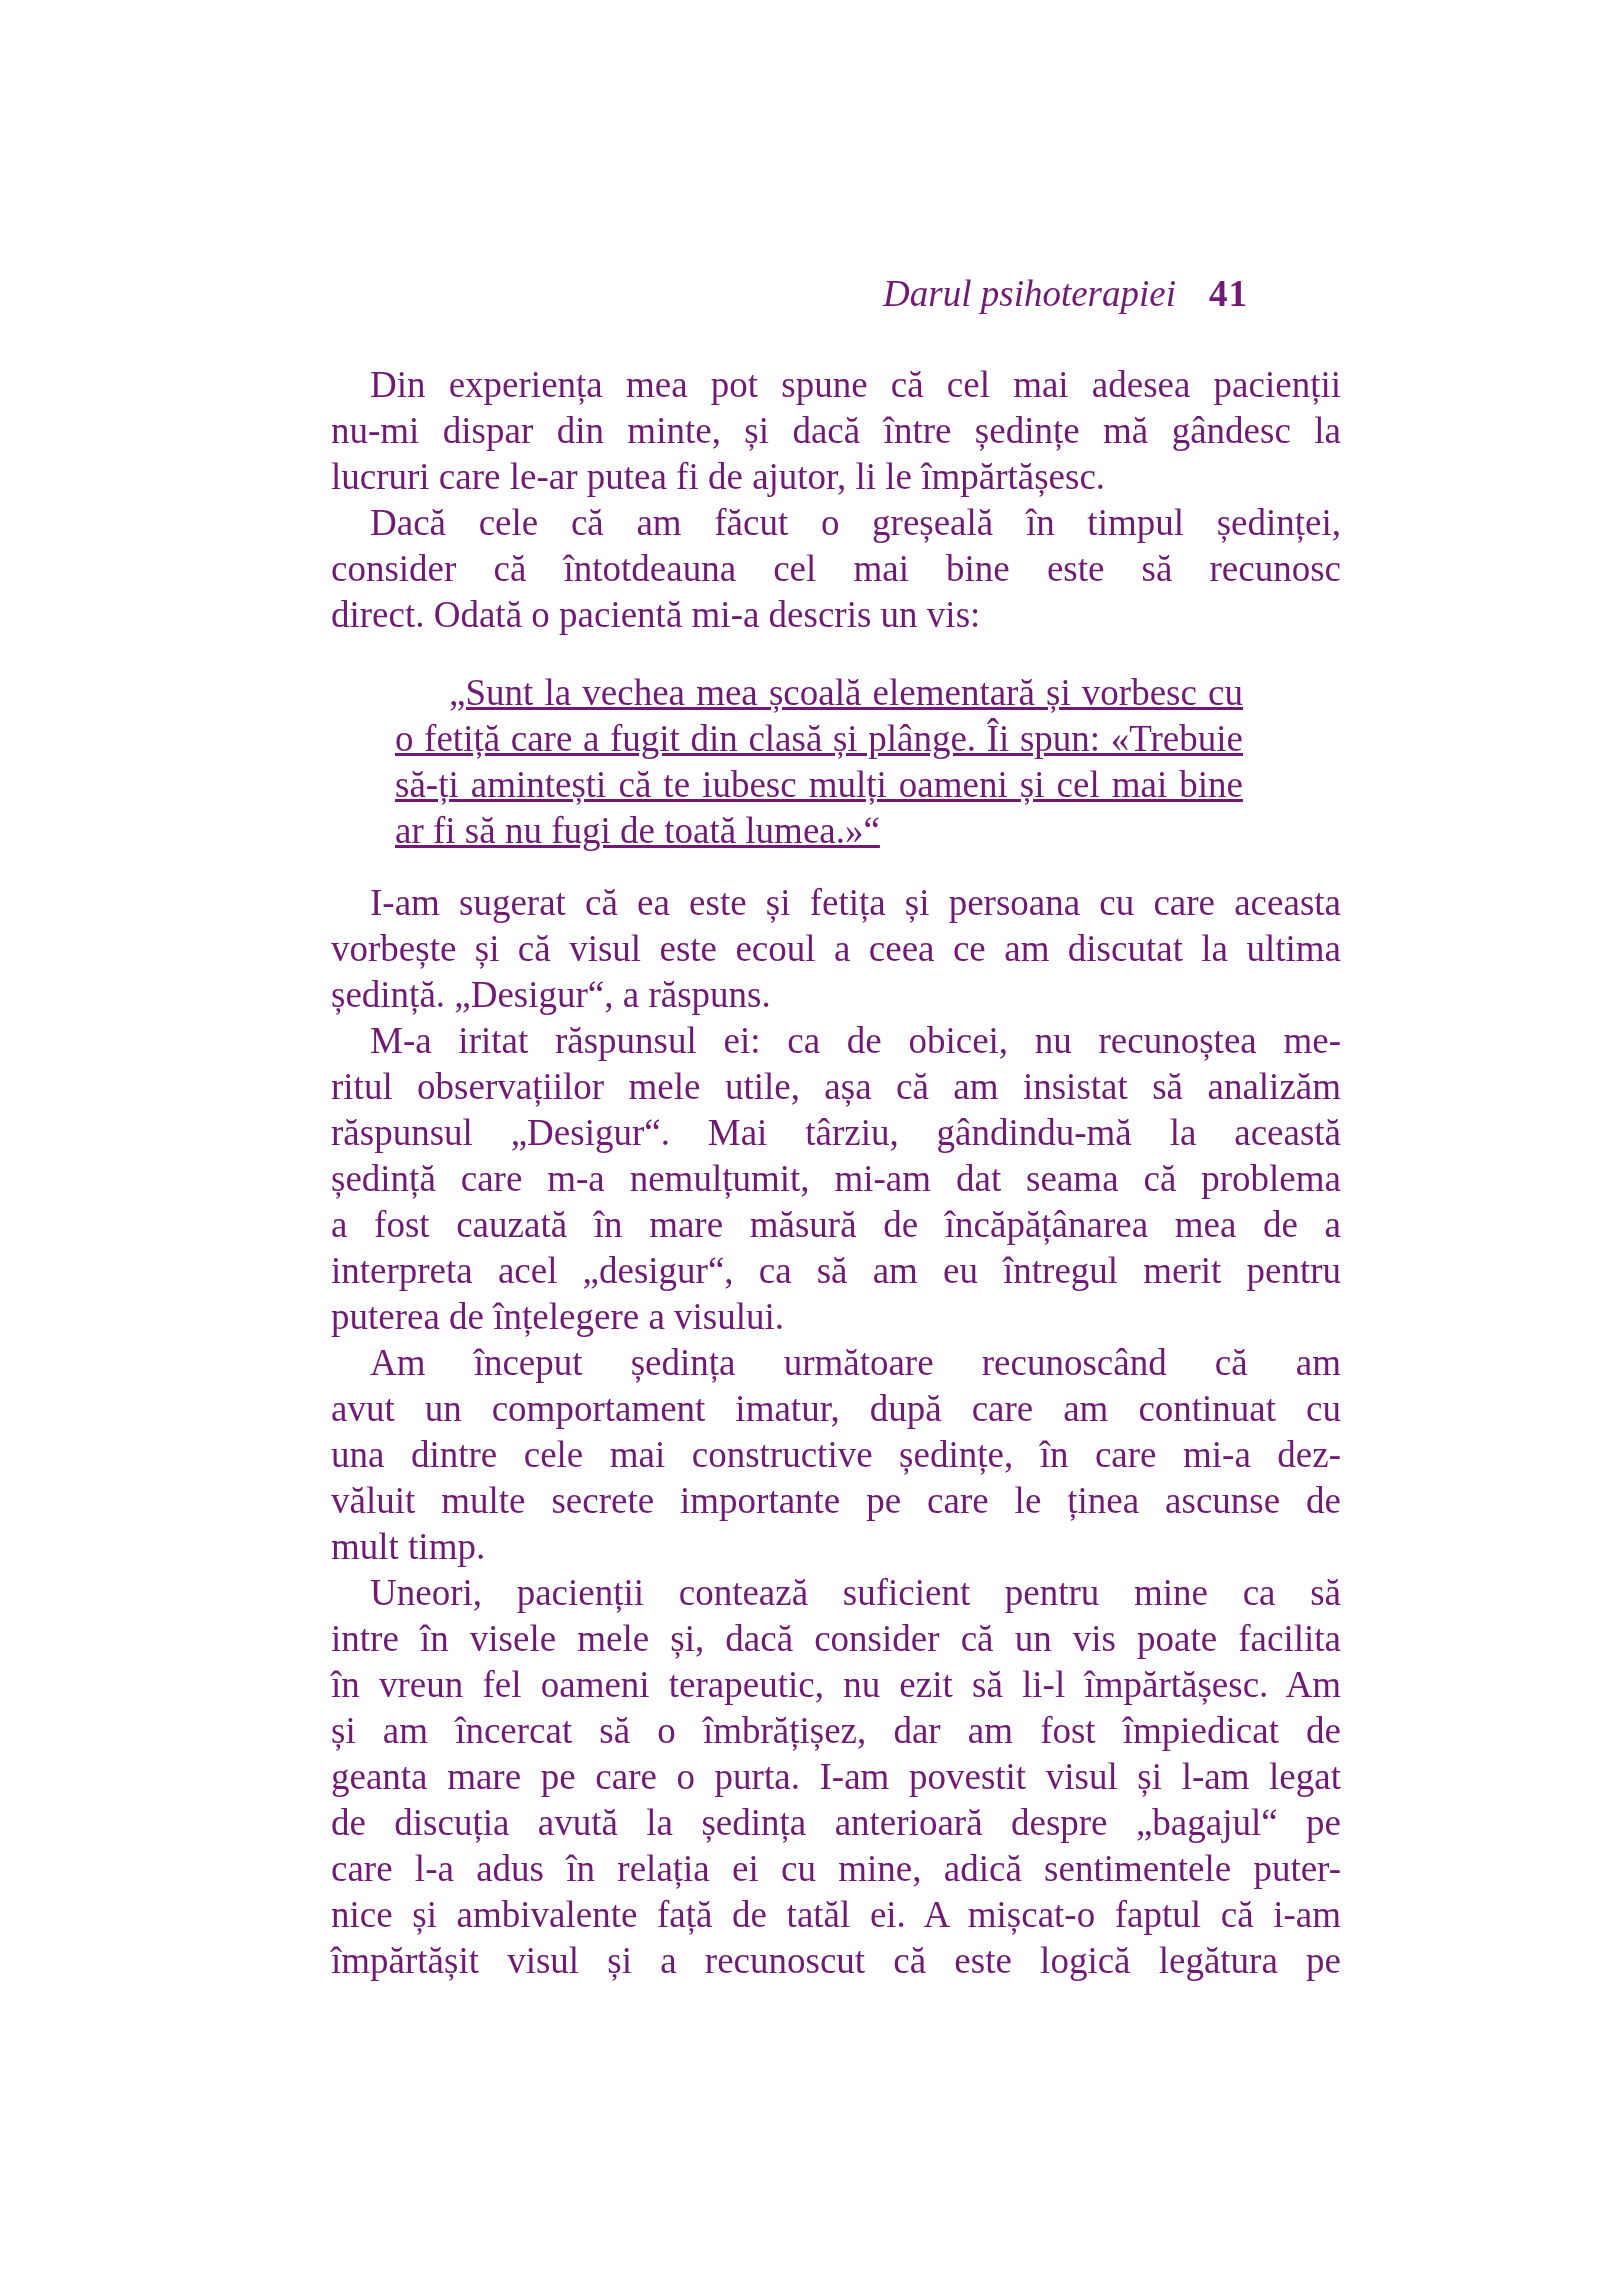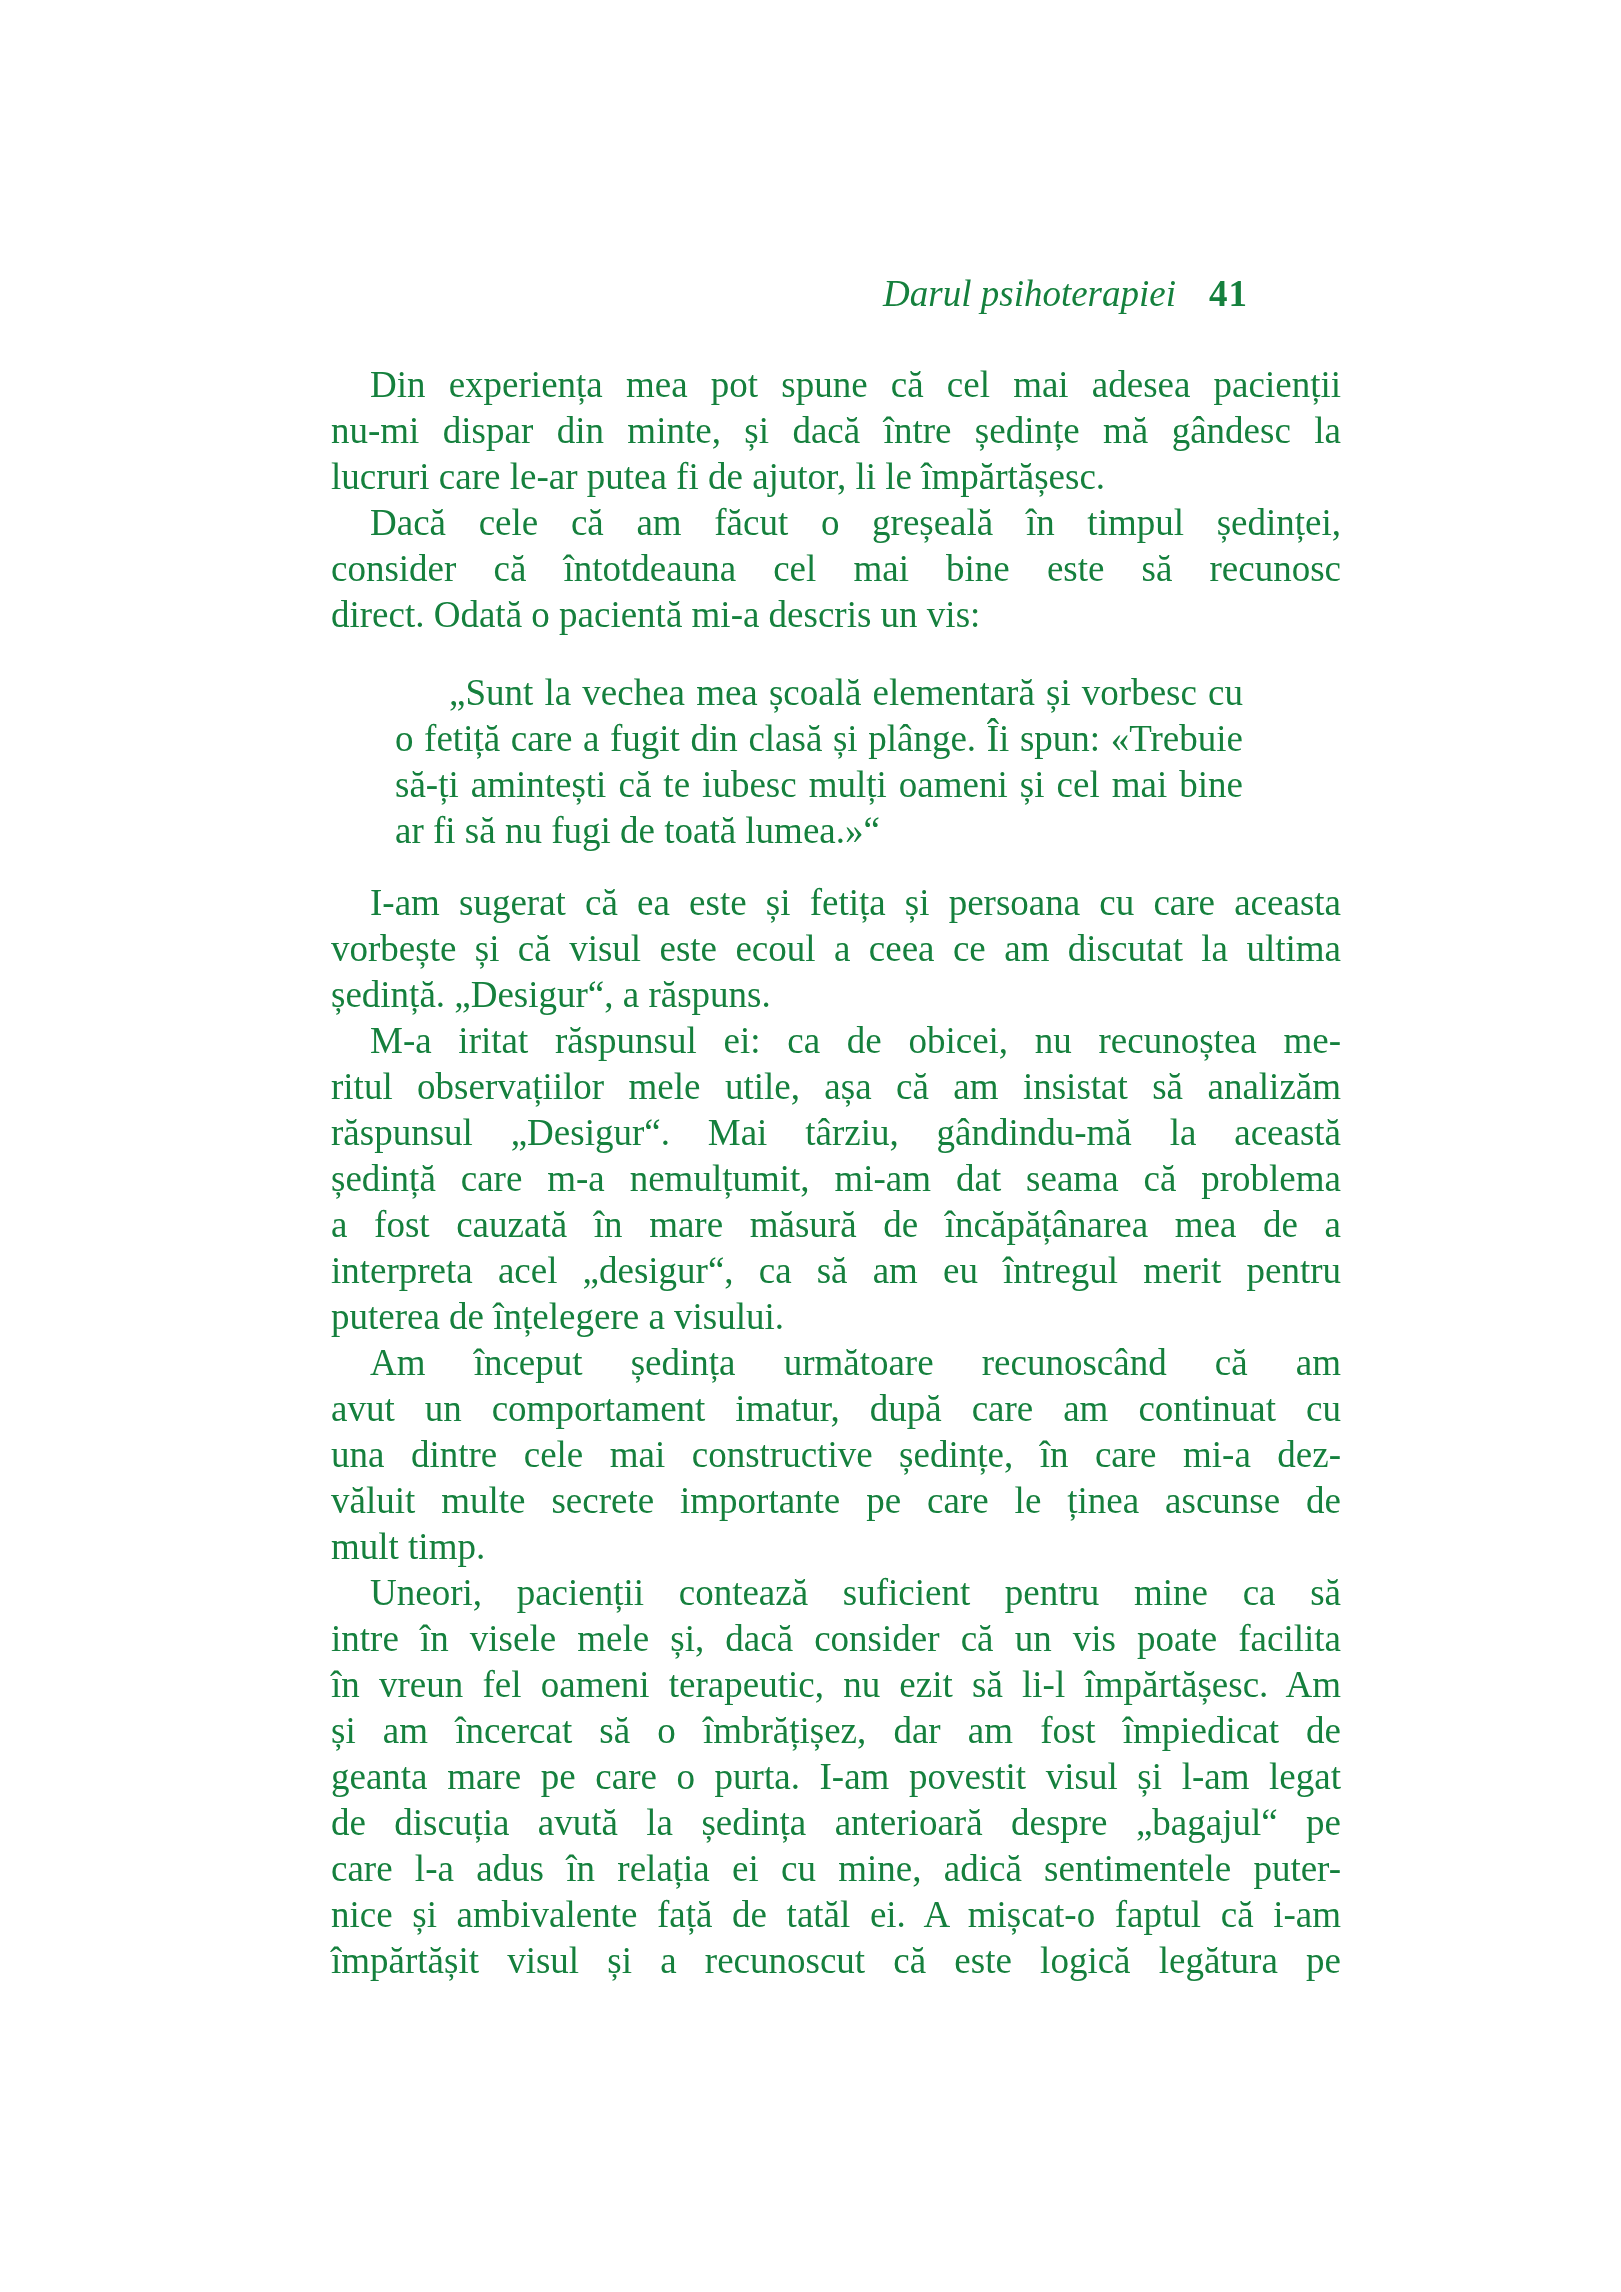--- a/index.html
+++ b/index.html
@@ -7,21 +7,21 @@
     padding: 0;
     background: #ffffff;
   }
   .page {
     position: relative;
     width: 1621px;
     height: 2293px;
     background: #ffffff;
     overflow: hidden;
     font-family: "Liberation Serif", "DejaVu Serif", serif;
-    color: #15803d;
+    color: #701a75;
   }
   
   .running-head {
     position: absolute;
     left: 331px;
     top: 271px;
     width: 1010px;
     text-align: right;
     padding-right: 93px;
     box-sizing: border-box;
@@ -56,20 +56,21 @@
     white-space: normal;
   }
   .line.first {
     text-indent: 39px;
   }
   .line.last {
     text-align-last: left;
   }
   .para.quote {
     margin: 32px 98px 25.5px 64px;
+    text-decoration: underline;
   }
   .para.quote .line.first {
     text-indent: 54px;
   }
 </style>
 </head>
 <body>
 
 <div class="page">
   <div class="running-head">

